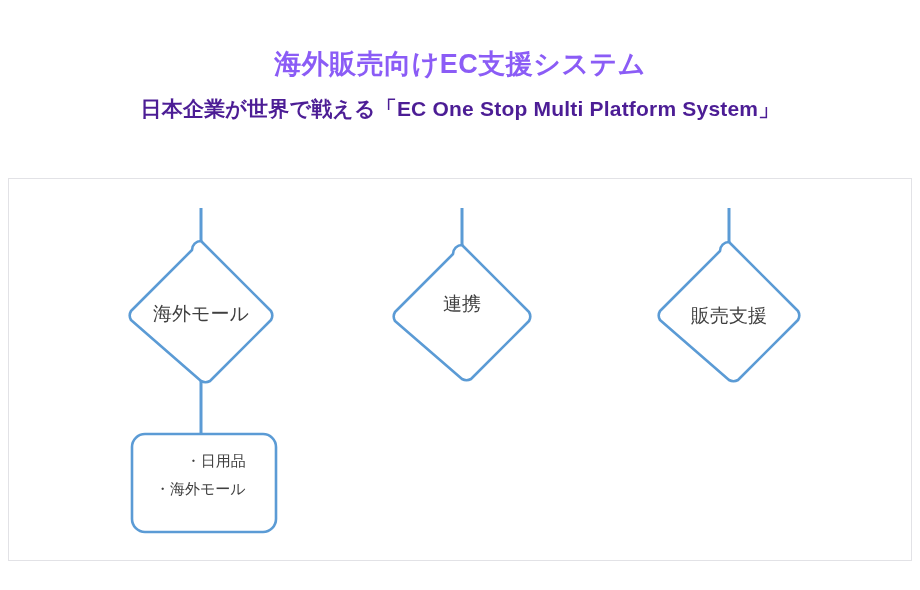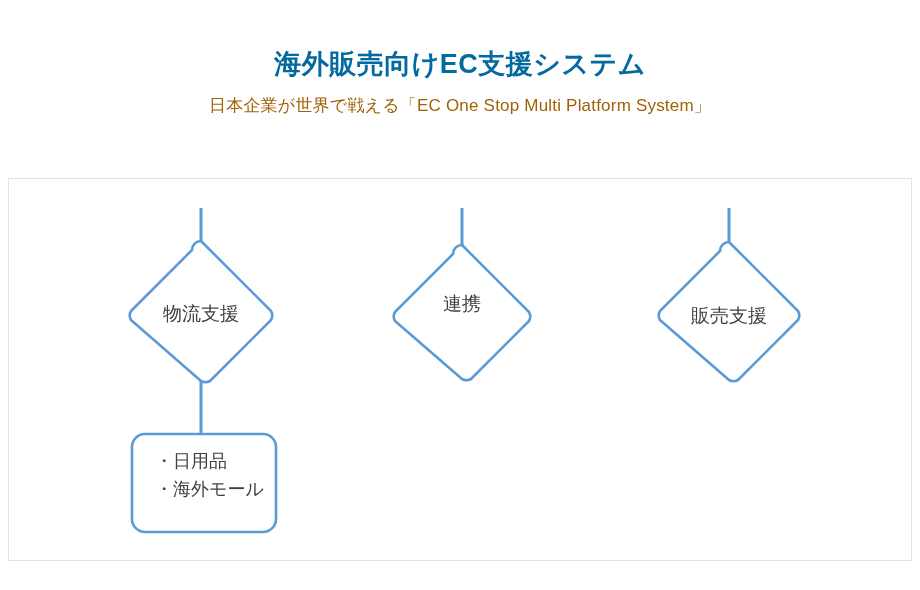--- a/index.html
+++ b/index.html
@@ -21,30 +21,30 @@
     left: 0;
     top: 0;
     width: 920px;
     text-align: center;
   }
   #page-title {
     margin: 0;
     padding-top: 48px;
     font-size: 27px;
     font-weight: bold;
-    color: #0369a1;
+    color: #8b5cf6;
     letter-spacing: 0.5px;
     line-height: 1.2;
   }
   #page-subtitle {
     margin: 0;
     padding-top: 16px;
-    font-size: 17px;
-    font-weight: normal;
-    color: #a16207;
+    font-size: 21px;
+    font-weight: bold;
+    color: #4c1d95;
     letter-spacing: 0.2px;
     line-height: 1.2;
   }
 
   
   #diagram-frame {
     position: absolute;
     left: 8px;
     top: 178px;
     width: 904px;
@@ -71,23 +71,24 @@
     color: #3f3f3f;
     font-size: 19px;
     line-height: 26px;
     white-space: nowrap;
     pointer-events: none;
   }
 
   .list-box-text {
     position: absolute;
     color: #3f3f3f;
-    font-size: 18px;
+    font-size: 15px;
     line-height: 28px;
     white-space: nowrap;
+    text-align: right;
   }
   .list-box-text .list-item {
     display: block;
   }
 </style>
 </head>
 <body>
 
 <div id="header">
   <h1 id="page-title">海外販売向けEC支援システム</h1>
@@ -133,21 +134,21 @@
              A 9 9 0 0 1 720 201
              L 651 141
              A 9 9 0 0 1 651 132
              L 711 72
              A 9 9 0 0 1 720 63 Z" fill="#ffffff" stroke="#5B9BD5" stroke-width="2.6" stroke-linejoin="round"></path>
 
     <rect x="123" y="255" width="144" height="98" rx="13" ry="13" fill="#ffffff" stroke="#5B9BD5" stroke-width="2.6"></rect>
   </svg>
 
   <div class="node-label" style="left:122px; top:122px; width:140px;">
-    <span>物流支援</span>
+    <span>海外モール</span>
   </div>
 
   <div class="node-label" style="left:383px; top:112px; width:140px;">
     <div>連携</div>
   </div>
 
   <div class="node-label" style="left:650px; top:124px; width:140px;">
     <span>販売支援</span>
   </div>
 

